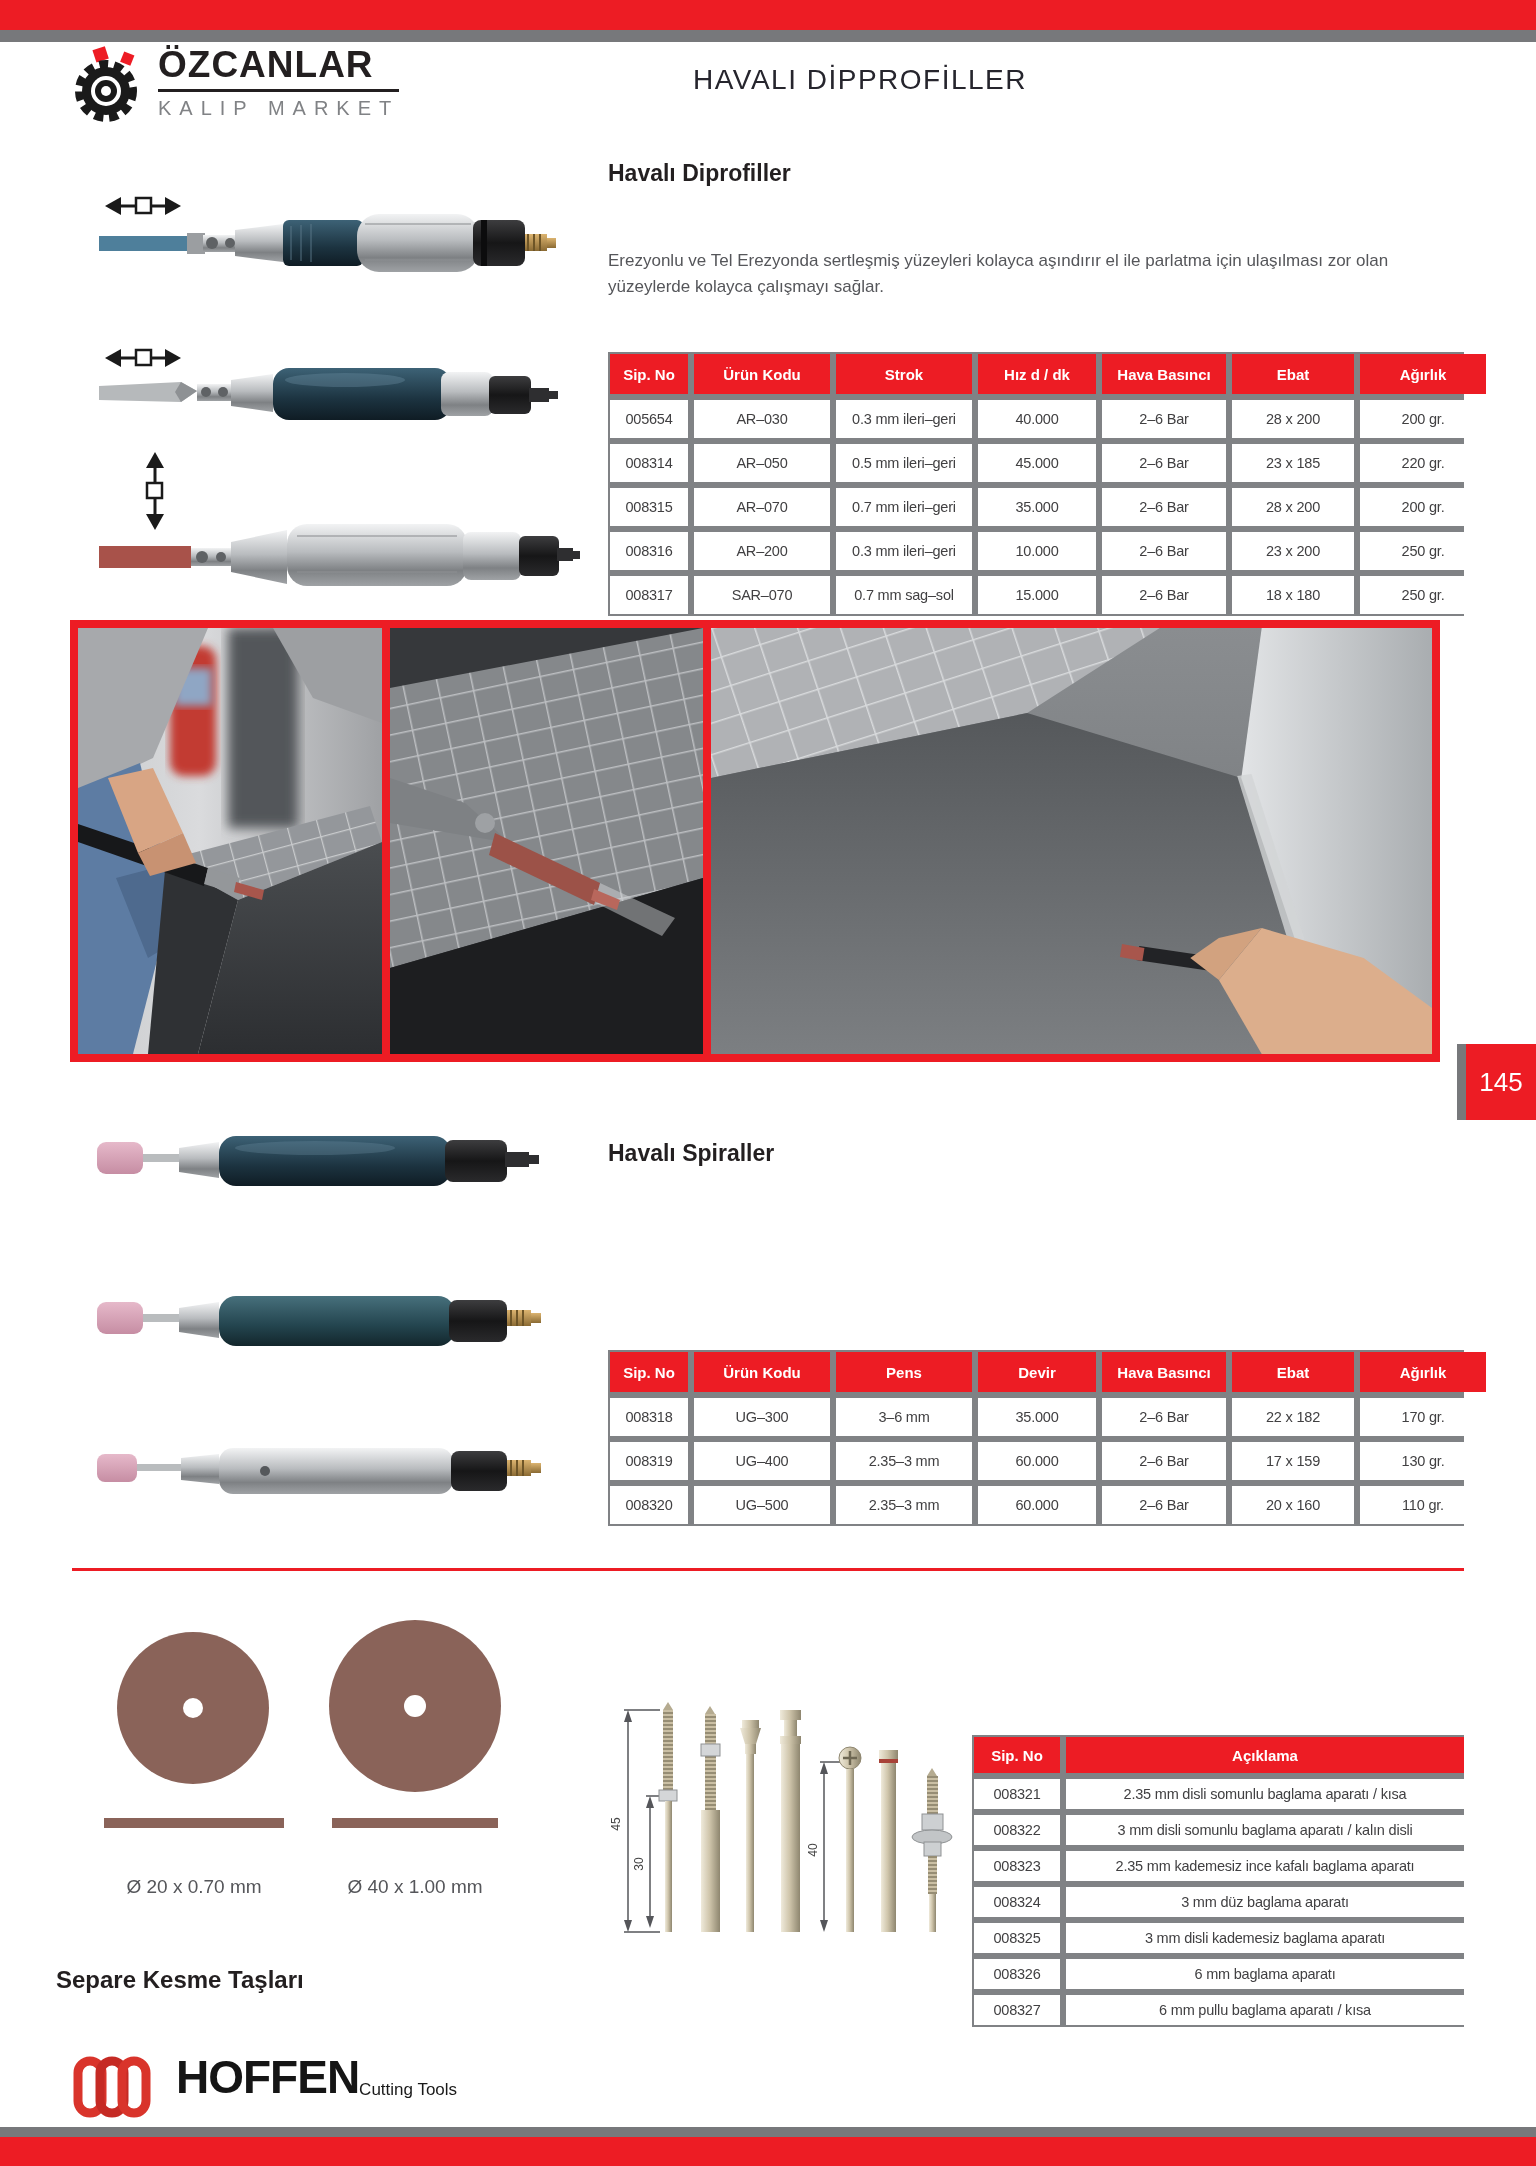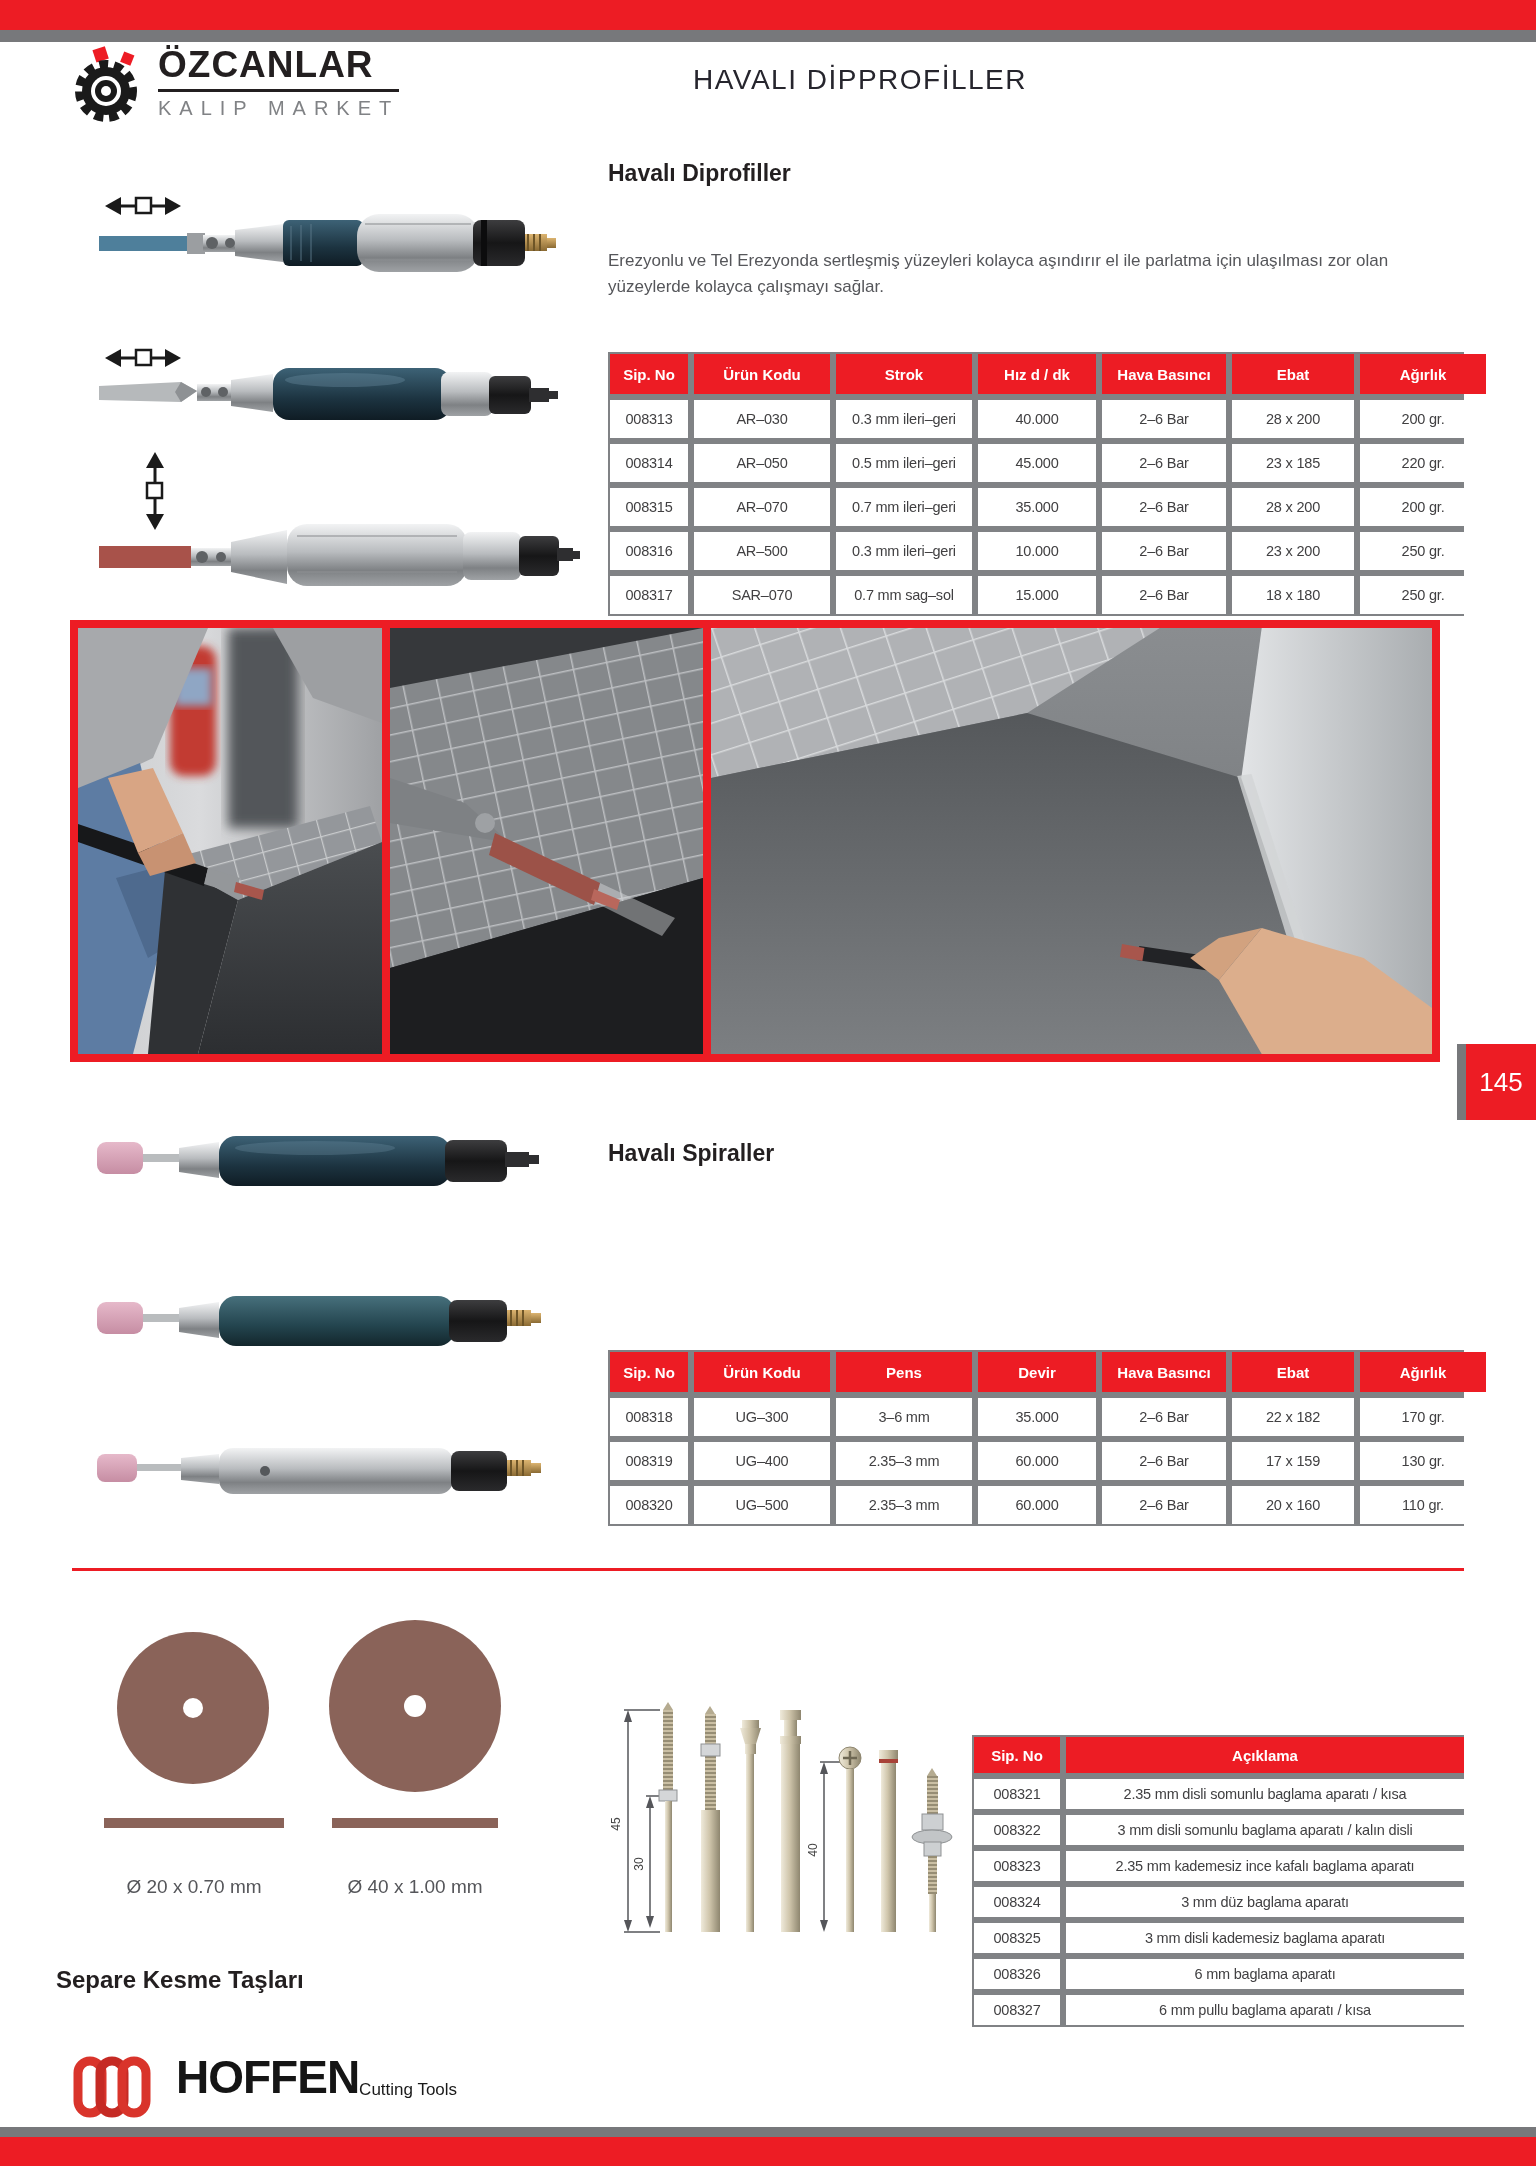--- a/index.html
+++ b/index.html
@@ -235,21 +235,21 @@
   <div class="abs sec-heading" style="left:608px;top:160px;">Havalı Diprofiller</div>
   <div class="abs desc" style="left:608px;top:248px;width:860px;">Erezyonlu ve Tel Erezyonda sertleşmiş yüzeyleri kolayca aşındırır el ile parlatma için ulaşılması zor olan yüzeylerde kolayca çalışmayı sağlar.</div>
   <div id="t1" class="ctable" style="left: 608px; top: 352px; width: 856px; box-sizing: border-box; grid-template-columns: 78px 136px 136px 118px 124px 122px 126px; grid-template-rows: 40px repeat(5, 38px);">
       <div class="th">Sip. No</div>
       <div class="th">Ürün Kodu</div>
       <div class="th">Strok</div>
       <div class="th">Hız d / dk</div>
       <div class="th">Hava Basıncı</div>
       <div class="th">Ebat</div>
       <div class="th">Ağırlık</div>
-      <div class="td">008313</div>
+      <div class="td">005654</div>
       <div class="td">AR–030</div>
       <div class="td">0.3 mm ileri–geri</div>
       <div class="td">40.000</div>
       <div class="td">2–6 Bar</div>
       <div class="td">28 x 200</div>
       <div class="td">200 gr.</div>
       <div class="td">008314</div>
       <div class="td">AR–050</div>
       <div class="td">0.5 mm ileri–geri</div>
       <div class="td">45.000</div>
@@ -257,21 +257,21 @@
       <div class="td">23 x 185</div>
       <div class="td">220 gr.</div>
       <div class="td">008315</div>
       <div class="td">AR–070</div>
       <div class="td">0.7 mm ileri–geri</div>
       <div class="td">35.000</div>
       <div class="td">2–6 Bar</div>
       <div class="td">28 x 200</div>
       <div class="td">200 gr.</div>
       <div class="td">008316</div>
-      <div class="td">AR–500</div>
+      <div class="td">AR–200</div>
       <div class="td">0.3 mm ileri–geri</div>
       <div class="td">10.000</div>
       <div class="td">2–6 Bar</div>
       <div class="td">23 x 200</div>
       <div class="td">250 gr.</div>
       <div class="td">008317</div>
       <div class="td">SAR–070</div>
       <div class="td">0.7 mm sag–sol</div>
       <div class="td">15.000</div>
       <div class="td">2–6 Bar</div>

